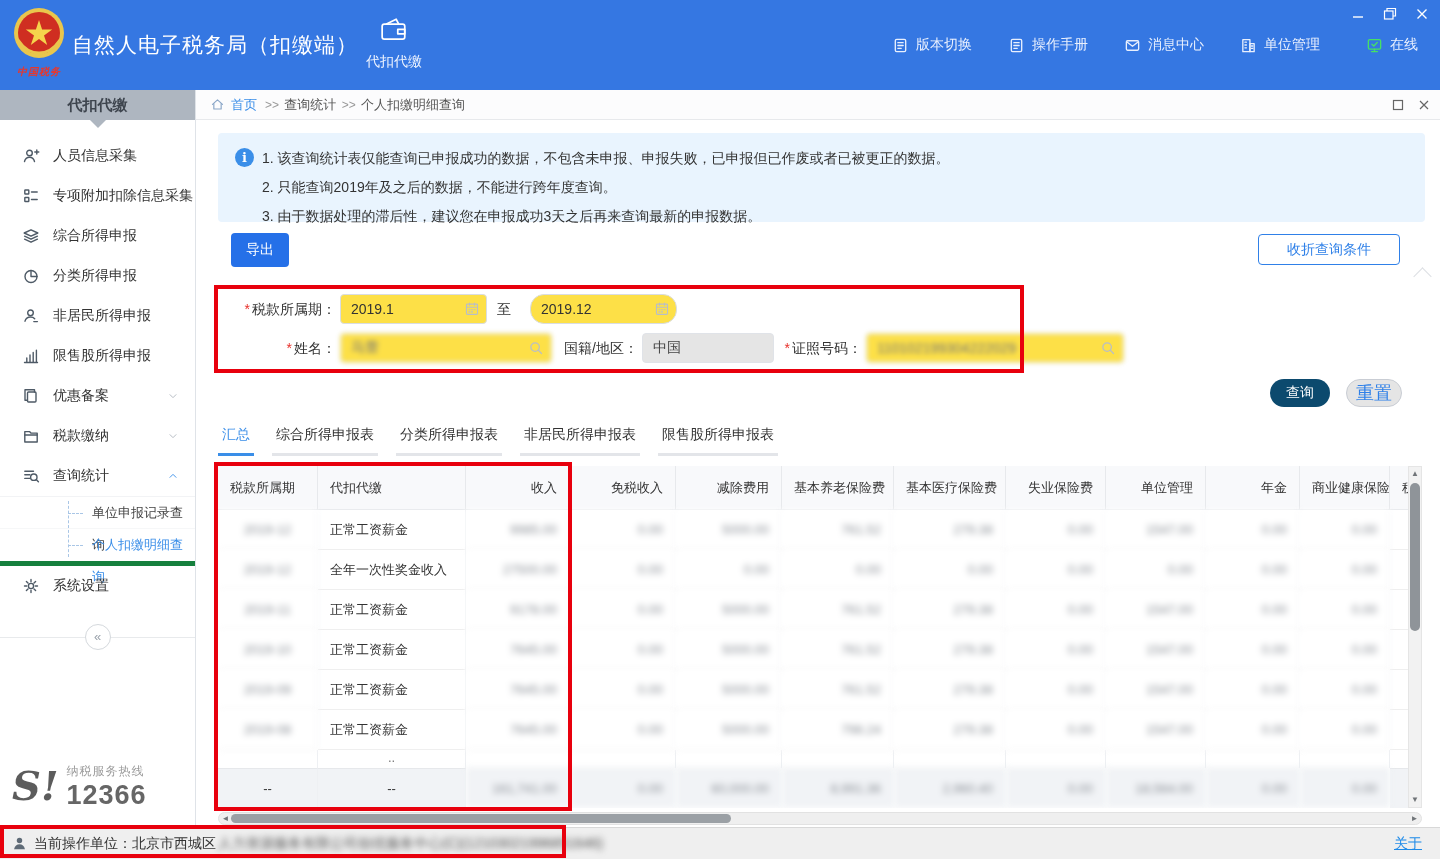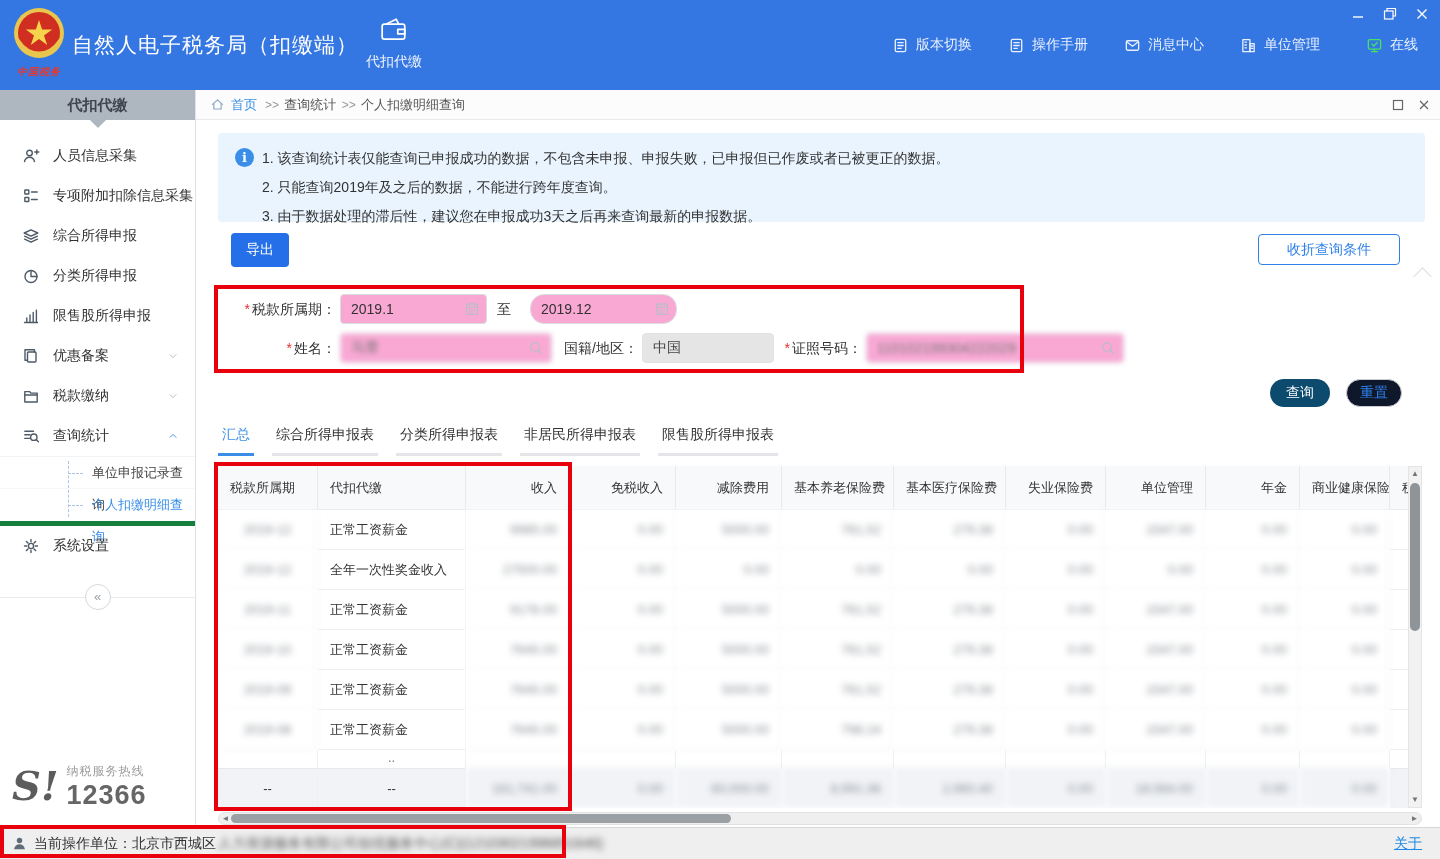--- a/index.html
+++ b/index.html
@@ -58,27 +58,27 @@
   .notice { position:absolute; left:22px; top:43px; width:1207px; height:89px; background:#e9f4fe; border-radius:4px; padding:11px 16px 0 44px; font-size:14px; color:#333; }
   .notice p { line-height:29px; white-space:nowrap; }
   .notice .info-ic { position:absolute; left:17px; top:15px; width:19px; height:19px; border-radius:50%; background:#3a8ee8; color:#fff; font-size:13px; font-weight:bold; text-align:center; line-height:19px; font-family:"DejaVu Serif","Liberation Serif",serif; }
 
   .btn-export { position:absolute; left:35px; top:143px; width:58px; height:34px; background:#2570e8; border:none; border-radius:4px; color:#fff; font-size:14px; cursor:pointer; }
   .btn-toggle { position:absolute; left:1062px; top:144px; width:142px; height:31px; background:#fff; border:1px solid #2f80e8; border-radius:4px; color:#2f80e8; font-size:14px; cursor:pointer; }
   .caret-up { position:absolute; left:1220px; top:180px; width:13px; height:13px; background:#fff; border-left:1px solid #dcdfe3; border-top:1px solid #dcdfe3; transform:rotate(45deg); }
 
   .lbl { position:absolute; height:30px; line-height:30px; font-size:14px; color:#333; text-align:right; white-space:nowrap; }
   .star { color:#e8302a; margin-right:2px; }
-  .inp { position:absolute; height:30px; border:1px solid #d9dde2; border-radius:4px; background:#f9a8d4; font-size:14px; color:#333; padding:0 28px 0 10px; font-family:inherit; }
+  .inp { position:absolute; height:30px; border:1px solid #d9dde2; border-radius:4px; background:#fde047; font-size:14px; color:#333; padding:0 28px 0 10px; font-family:inherit; }
   .inp.disabled { background:#e5e5e5; border-color:#e0e3e8; color:#444; }
   .fld-ic { position:absolute; color:#b9bec6; display:flex; pointer-events:none; }
   .to-label { position:absolute; left:301px; top:204px; height:30px; line-height:30px; font-size:14px; color:#333; }
 
   .btn-search { position:absolute; left:1074px; top:289px; width:60px; height:28px; background:#0c4a6e; border:none; border-radius:14px; color:#fff; font-size:14px; cursor:pointer; }
-  .btn-reset { position:absolute; left:1150px; top:289px; width:56px; height:28px; background:#0f172a; border:1px solid #c9cdd4; border-radius:14px; color:#2f80e8; font-size:14px; cursor:pointer; }
+  .btn-reset { position:absolute; left:1150px; top:289px; width:56px; height:28px; background:#e5e5e5; border:1px solid #c9cdd4; border-radius:14px; color:#2f80e8; font-size:18px; cursor:pointer; }
 
   .tabs { position:absolute; left:22px; top:334px; display:flex; gap:18px; }
   .tab { font-size:14px; color:#333; padding:2px 4px 9px; border-bottom:3px solid #e3e5e9; cursor:pointer; }
   .tab.active { color:#3a8ee8; border-bottom-color:#3a8ee8; }
 
   
   .tbl-viewport { position:absolute; left:22px; top:376px; width:1190px; height:342px; overflow:hidden; }
   .tbl { width:1228px; font-size:13px; color:#333; }
   .tr { display:flex; }
   .th, .td { flex:none; padding:0 12px; border-right:1px solid #eef0f3; overflow:hidden; white-space:nowrap; }
@@ -246,20 +246,30 @@
           <span>综合所得申报</span>
         </div>
         <div class="side-item">
           <span class="si-icon">
             <svg width="18" height="18" viewBox="0 0 18 18" fill="none" stroke="currentColor" stroke-width="1.4" stroke-linecap="round" stroke-linejoin="round">
               <circle cx="9" cy="9.5" r="6"></circle>
               <path d="M9 3.5v6h6"></path>
             </svg>
           </span>
           <span>分类所得申报</span>
+        </div>
+        <div class="side-item">
+          <span class="si-icon">
+            <svg width="18" height="18" viewBox="0 0 18 18" fill="none" stroke="currentColor" stroke-width="1.4" stroke-linecap="round" stroke-linejoin="round">
+              <circle cx="8.5" cy="5.8" r="2.8"></circle>
+              <path d="M3 14.2c.7-2.8 2.8-4.2 5.5-4.2 1.8 0 3.2.6 4.2 1.7"></path>
+              <path d="M11.8 14.6h3.6"></path>
+            </svg>
+          </span>
+          <span>非居民所得申报</span>
         </div>
         <div class="side-item">
           <span class="si-icon">
             <svg width="18" height="18" viewBox="0 0 18 18" fill="none" stroke="currentColor" stroke-width="1.4" stroke-linecap="round" stroke-linejoin="round">
               <path d="M2.5 15.5h13"></path>
               <path d="M4.8 15v-4M8 15V8M11.2 15V5.5M14.4 15V3.2"></path>
             </svg>
           </span>
           <span>限售股所得申报</span>
         </div>

